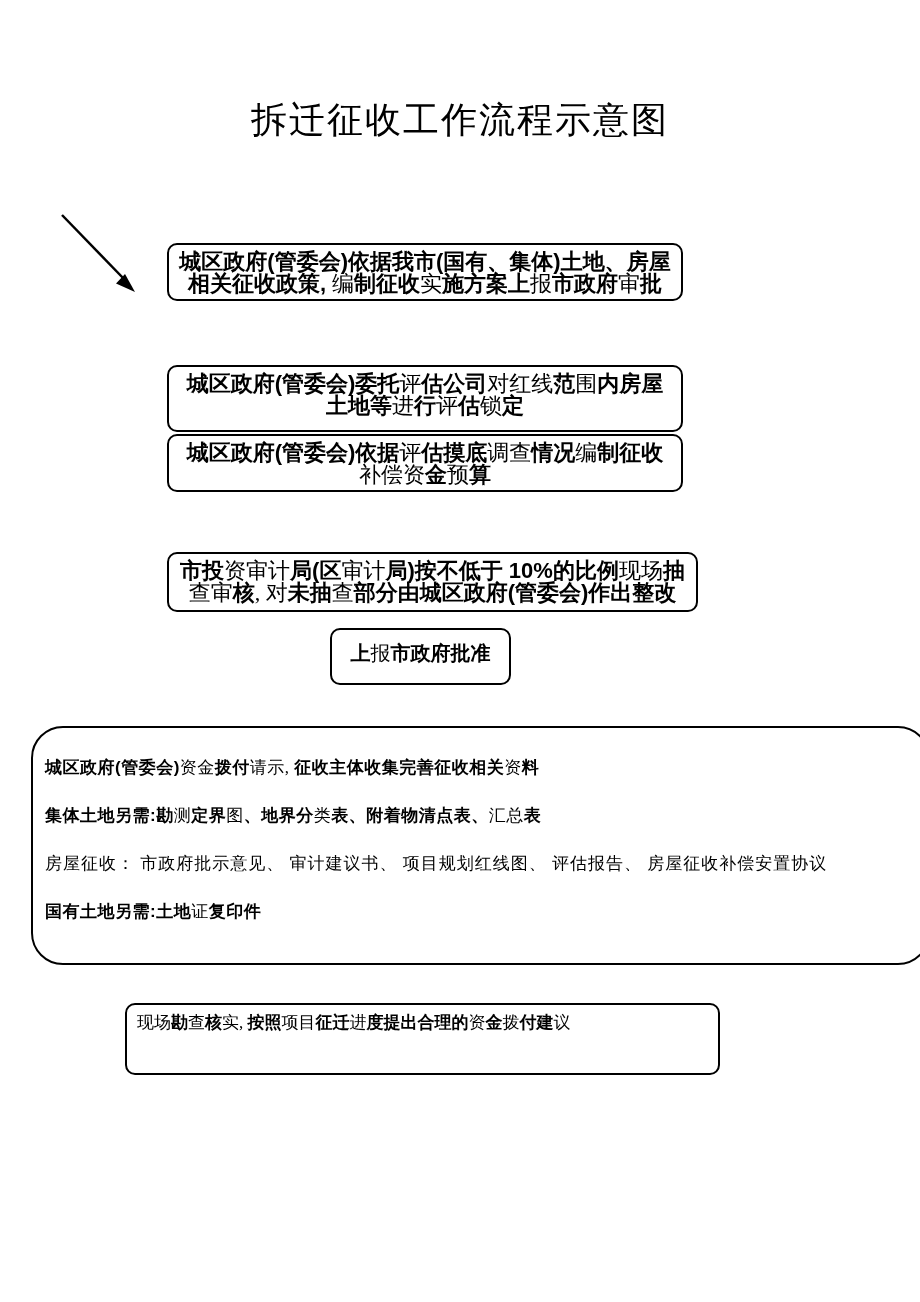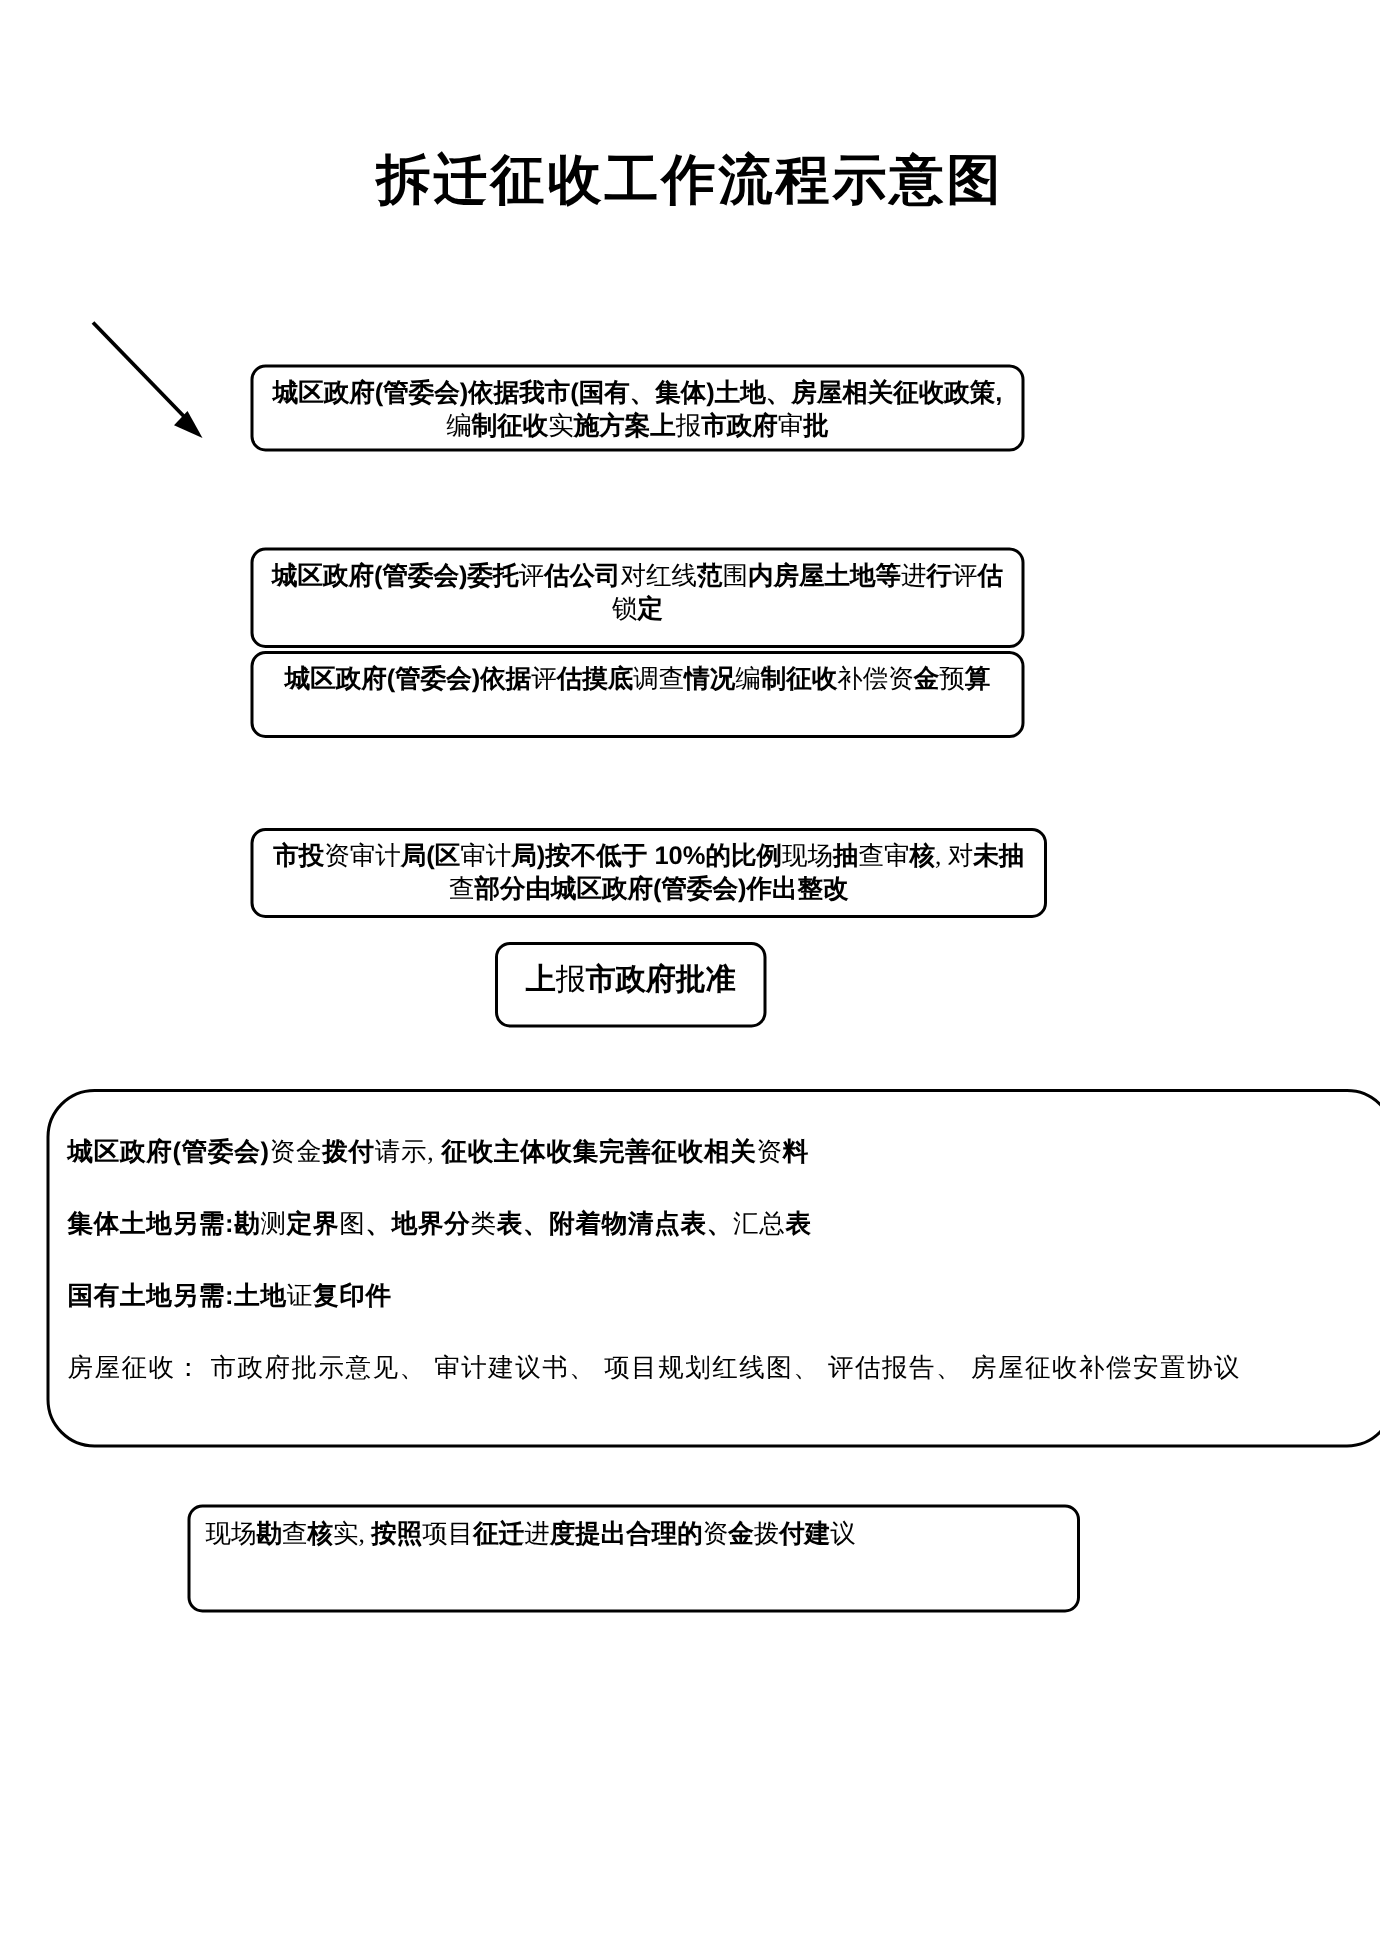--- a/index.html
+++ b/index.html
@@ -6,28 +6,28 @@
   .page {
     position:relative; width:920px; height:1302px; background:#ffffff;
     color:#000; font-family:"Liberation Sans", sans-serif; overflow:hidden;
   }
   .doc-header {
     position:absolute; top:62px; left:0; width:100%;
     text-align:center; font-size:16px; font-weight:700; letter-spacing:1px;
   }
   .doc-title {
     position:absolute; top:96px; left:0; width:100%; margin:0;
-    text-align:center; font-size:36px; font-weight:700; letter-spacing:2px;
+    text-align:center; font-size:36px; font-weight:400; letter-spacing:2px;
     font-family:"Liberation Serif", serif;
   }
   .arrow-svg { position:absolute; left:52px; top:205px; width:95px; height:95px; }
   .flow-box {
     position:absolute; box-sizing:border-box;
     border:2px solid #000; border-radius:10px;
-    text-align:center; font-size:17px; font-weight:700; line-height:22px;
+    text-align:center; font-size:22px; font-weight:700; line-height:22px;
     padding:6px 8px; background:#fff;
   }
   #box1 { left:167px; top:243px; width:516px; height:58px; }
   #box2 { left:167px; top:328px; width:516px; height:67px;margin-top:37px; }
   #box3 { left:167px; top:434px; width:516px; height:58px; }
   #box4 { left:167px; top:552px; width:531px; height:60px; }
   #box5 { left:330px; top:628px; width:181px; height:57px;
           font-size:20px; line-height:46px; padding:0; }
   .funding-box {
     position:absolute; left:31px; top:726px; width:899px; height:239px;
@@ -65,19 +65,19 @@
 
   <div class="flow-box" id="box3"><span class="bd">城区政府(管委会)依据</span><span class="lt">评</span><span class="bd">估摸底</span><span class="lt">调查</span><span class="bd">情况</span><span class="lt">编</span><span class="bd">制征收</span><span class="lt">补偿资</span><span class="bd">金</span><span class="lt">预</span><span class="bd">算</span></div>
 
   <div class="flow-box" id="box4"><span class="bd">市投</span><span class="lt">资审计</span><span class="bd">局(区</span><span class="lt">审计</span><span class="bd">局)</span><span class="bd">按不低于 10%的比例</span><span class="lt">现场</span><span class="bd">抽</span><span class="lt">查审</span><span class="bd">核</span><span class="lt">, 对</span><span class="bd">未抽</span><span class="lt">查</span><span class="bd">部分由城区政府(管委会)作出整改</span></div>
 
   <div class="flow-box" id="box5"><span class="bd">上</span><span class="lt">报</span><span class="bd">市政府批准</span></div>
 
   <div class="funding-box">
     <div class="fb-heading"><span class="bd">城区政府(管委会)</span><span class="lt">资金</span><span class="bd">拨付</span><span class="lt">请示, </span><span class="bd">征收主体收集完善征收相关</span><span class="lt">资</span><span class="bd">料</span></div>
     <div class="fb-line"><span class="bd">集体土地另需:勘</span><span class="lt">测</span><span class="bd">定界</span><span class="lt">图</span><span class="bd">、地界分</span><span class="lt">类</span><span class="bd">表、附着物清点表、</span><span class="lt">汇总</span><span class="bd">表</span></div>
+    <div class="fb-line kai">房屋征收： 市政府批示意见、 审计建议书、 项目规划红线图、 评估报告、 房屋征收补偿安置协议</div>
     <div class="fb-line"><span class="bd">国有土地另需:土地</span><span class="lt">证</span><span class="bd">复印件</span></div>
-    <div class="fb-line kai">房屋征收： 市政府批示意见、 审计建议书、 项目规划红线图、 评估报告、 房屋征收补偿安置协议</div>
   </div>
 
   <div class="final-box"><span class="lt">现场</span><span class="bd">勘</span><span class="lt">查</span><span class="bd">核</span><span class="lt">实, </span><span class="bd">按照</span><span class="lt">项目</span><span class="bd">征迁</span><span class="lt">进</span><span class="bd">度提出合理的</span><span class="lt">资</span><span class="bd">金</span><span class="lt">拨</span><span class="bd">付建</span><span class="lt">议</span></div>
 
 </div>
 
 </body></html>

